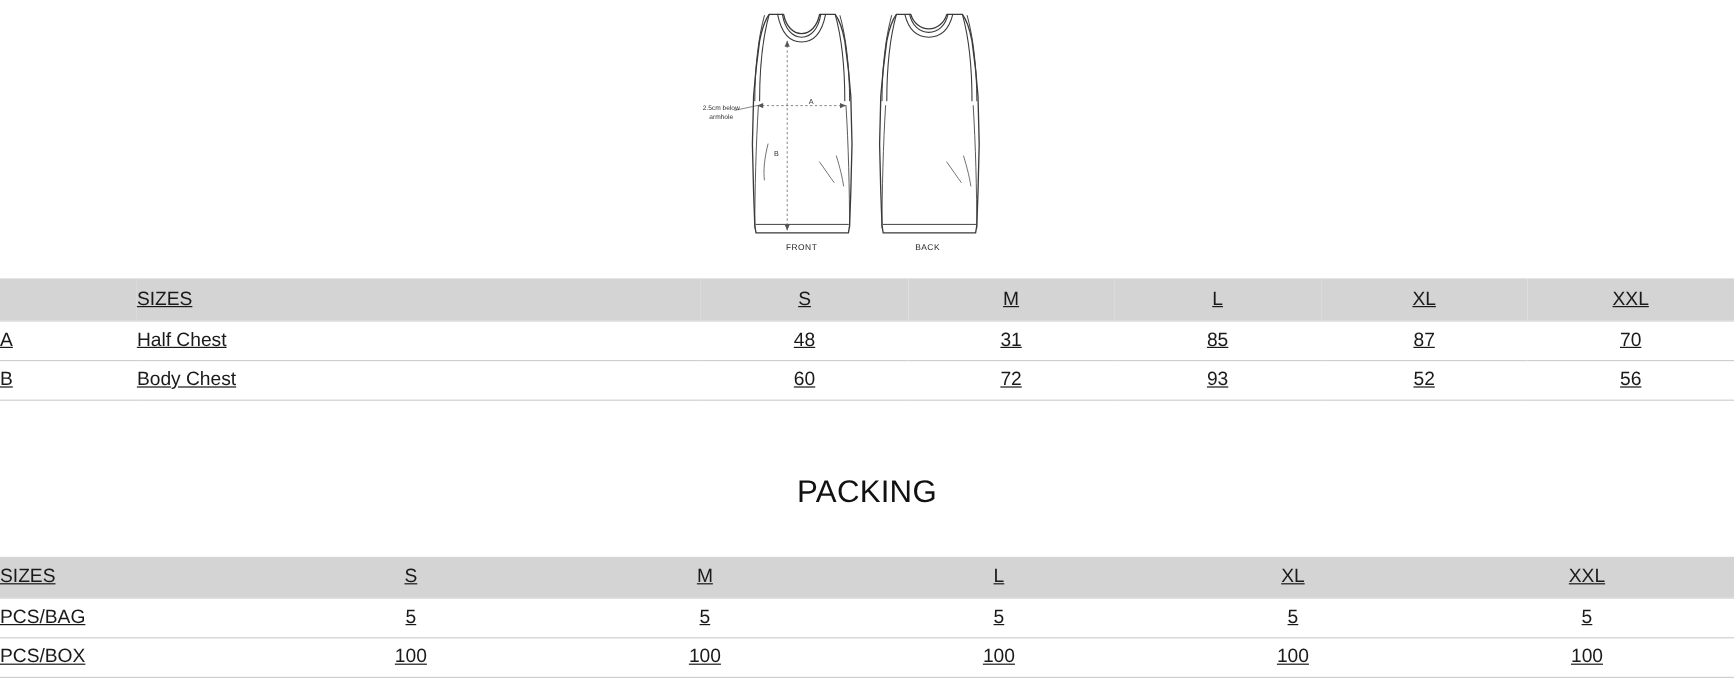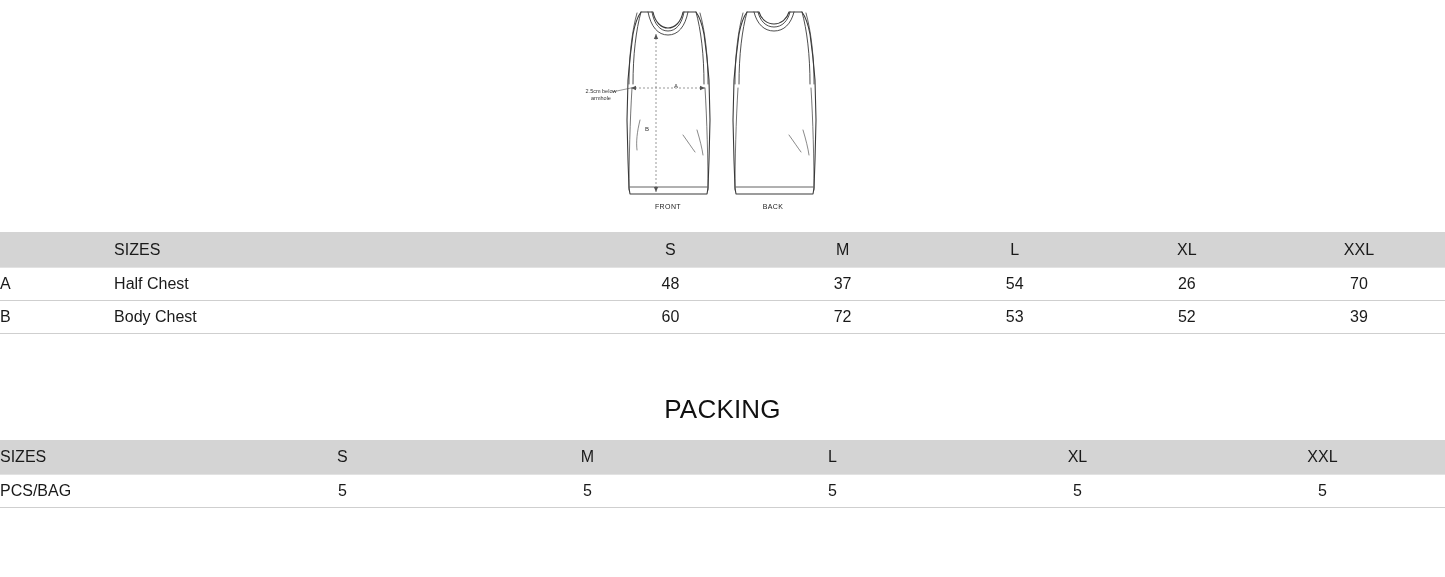--- a/index.html
+++ b/index.html
@@ -54,20 +54,21 @@
     color: #333;
   }
   .dim-letter.a { left: 674px; top: 83px; }
   .dim-letter.b { left: 645px; top: 126px; }
 
   
   table {
     border-collapse: collapse;
     width: 1445px;
     table-layout: fixed;
+    text-decoration: underline;
   }
   .measure-table {
     margin-top: 10px;
   }
   .measure-table th, .measure-table td {
     font-size: 16px;
     font-weight: normal;
     padding: 0;
     height: 32px;
     color: #1a1a1a;
@@ -87,21 +88,21 @@
   }
   .measure-table tbody tr:first-child {
     border-top: 1px solid #e2e2e2;
   }
 
   
   .packing-title {
     text-align: center;
     font-size: 26px;
     font-weight: normal;
-    margin: 60px 0 15px 0;
+    margin: 60px 0 39px 0;
     letter-spacing: 0.2px;
     color: #111;
   }
   .packing-table th, .packing-table td {
     font-size: 16px;
     font-weight: normal;
     padding: 0;
     height: 32px;
     color: #1a1a1a;
   }
@@ -236,33 +237,33 @@
       <th class="col-size">L</th>
       <th class="col-size">XL</th>
       <th class="col-size">XXL</th>
     </tr>
   </thead>
   <tbody>
     <tr>
       <td class="col-letter">A</td>
       <td class="col-name">Half Chest</td>
       <td class="col-size">48</td>
-      <td class="col-size">37</td>
-      <td class="col-size">54</td>
-      <td class="col-size">26</td>
+      <td class="col-size">31</td>
+      <td class="col-size">85</td>
+      <td class="col-size">87</td>
       <td class="col-size">70</td>
     </tr>
     <tr>
       <td class="col-letter">B</td>
       <td class="col-name">Body Chest</td>
       <td class="col-size">60</td>
       <td class="col-size">72</td>
-      <td class="col-size">53</td>
+      <td class="col-size">93</td>
       <td class="col-size">52</td>
-      <td class="col-size">39</td>
+      <td class="col-size">56</td>
     </tr>
   </tbody>
 </table>
 
 <div class="packing-title">PACKING</div>
 
 <table class="packing-table">
   <thead>
     <tr>
       <th class="pk-col-name">SIZES</th>
@@ -275,14 +276,22 @@
   </thead>
   <tbody>
     <tr>
       <td class="pk-col-name">PCS/BAG</td>
       <td class="pk-col-size">5</td>
       <td class="pk-col-size">5</td>
       <td class="pk-col-size">5</td>
       <td class="pk-col-size">5</td>
       <td class="pk-col-size">5</td>
     </tr>
+    <tr>
+      <td class="pk-col-name">PCS/BOX</td>
+      <td class="pk-col-size">100</td>
+      <td class="pk-col-size">100</td>
+      <td class="pk-col-size">100</td>
+      <td class="pk-col-size">100</td>
+      <td class="pk-col-size">100</td>
+    </tr>
   </tbody>
 </table>
 
 </body></html>

